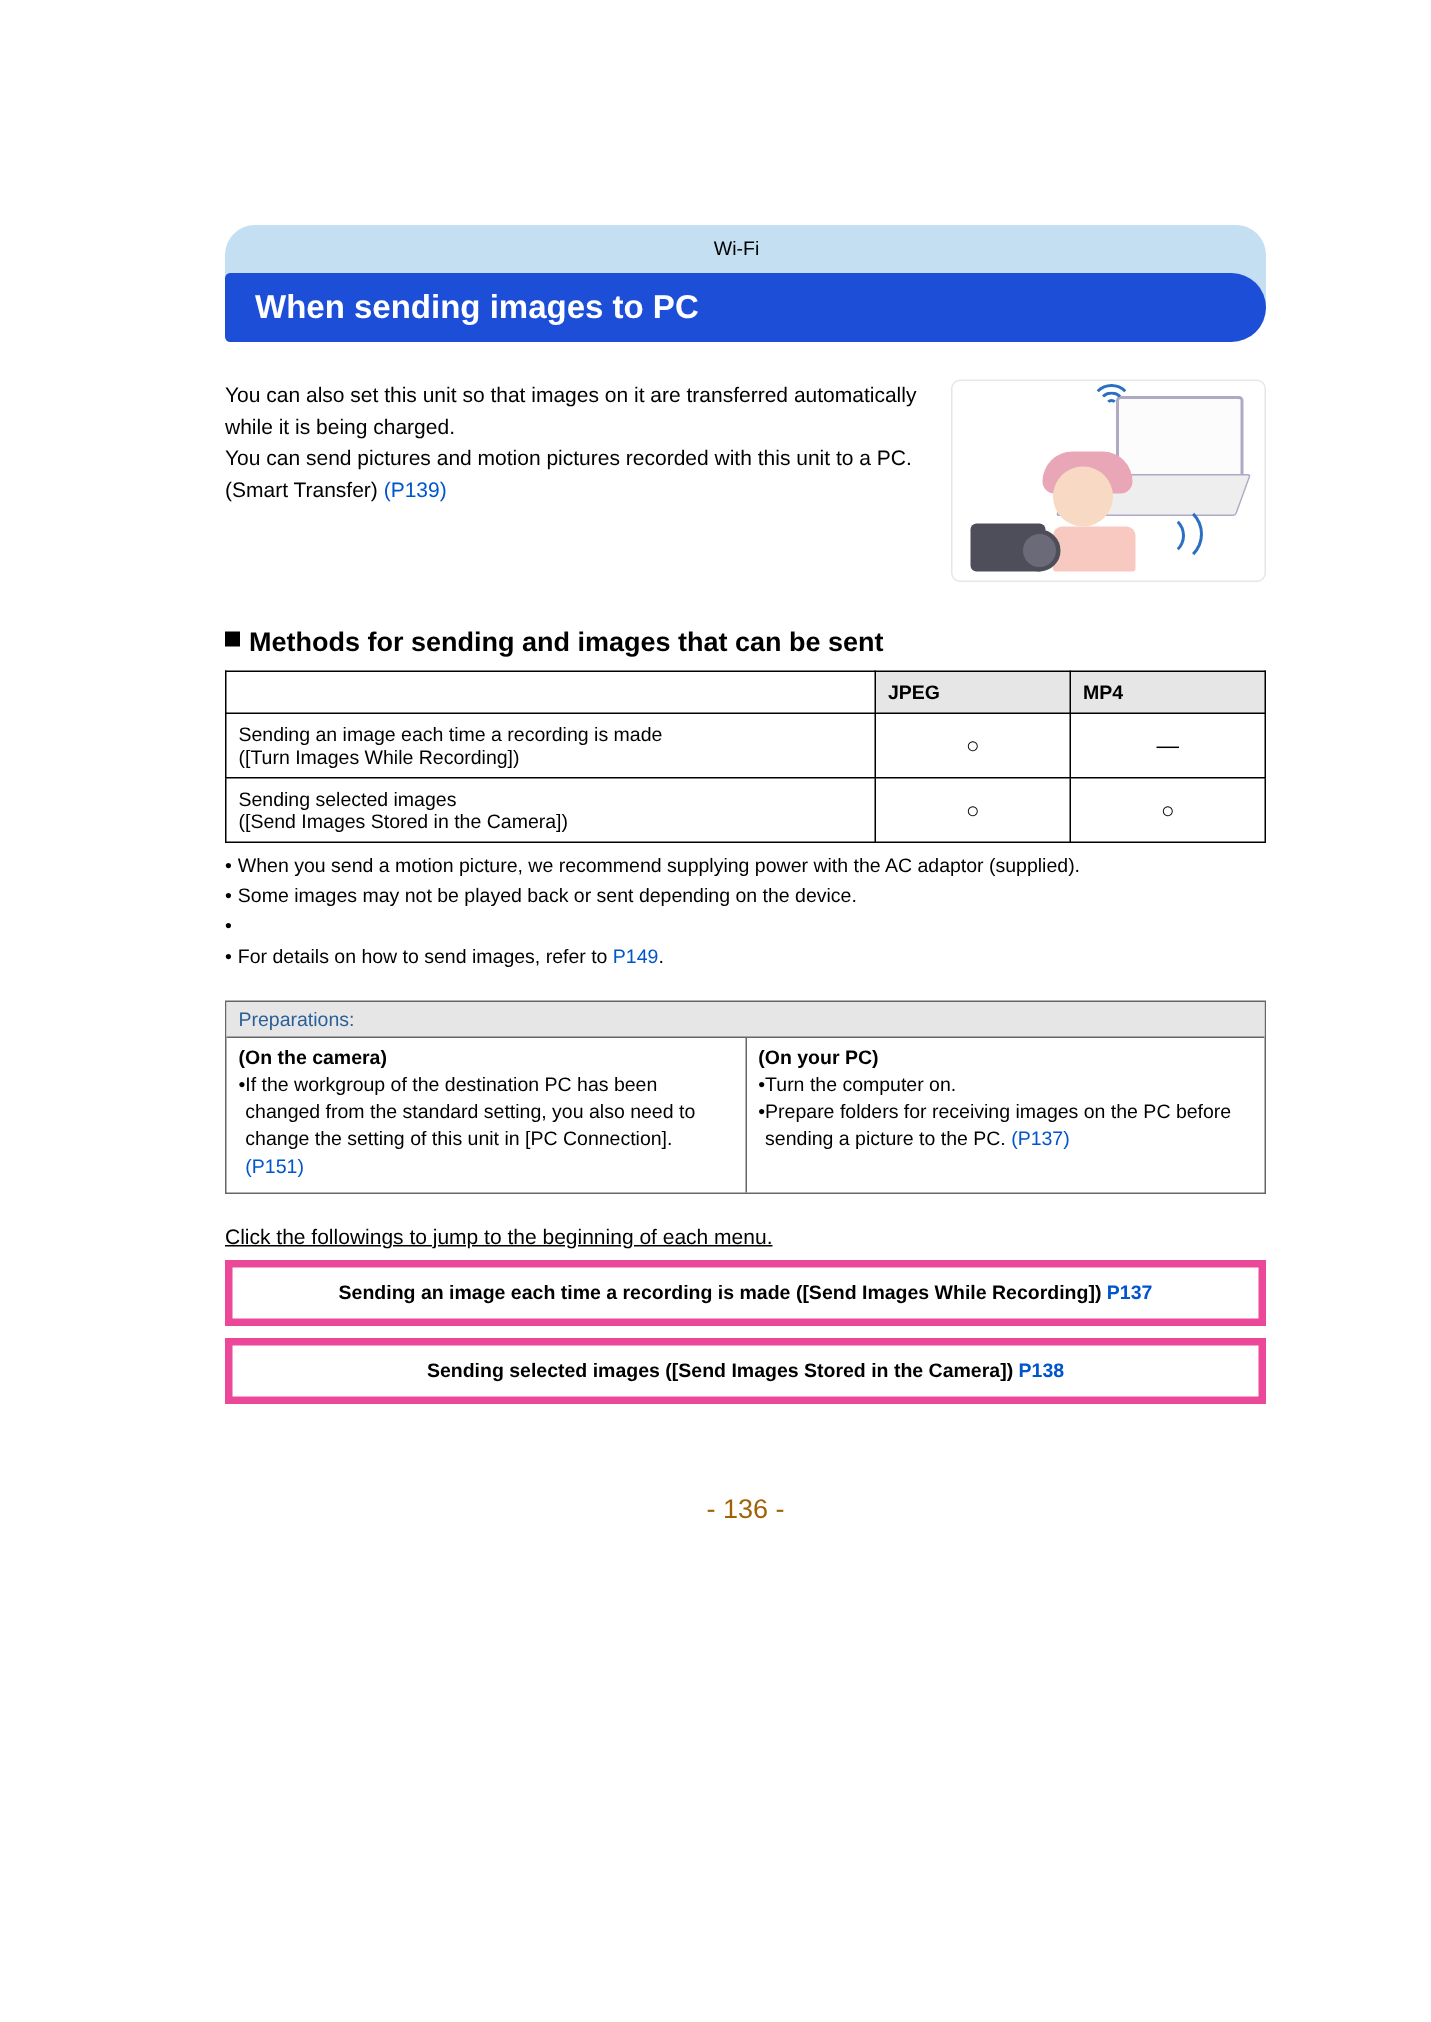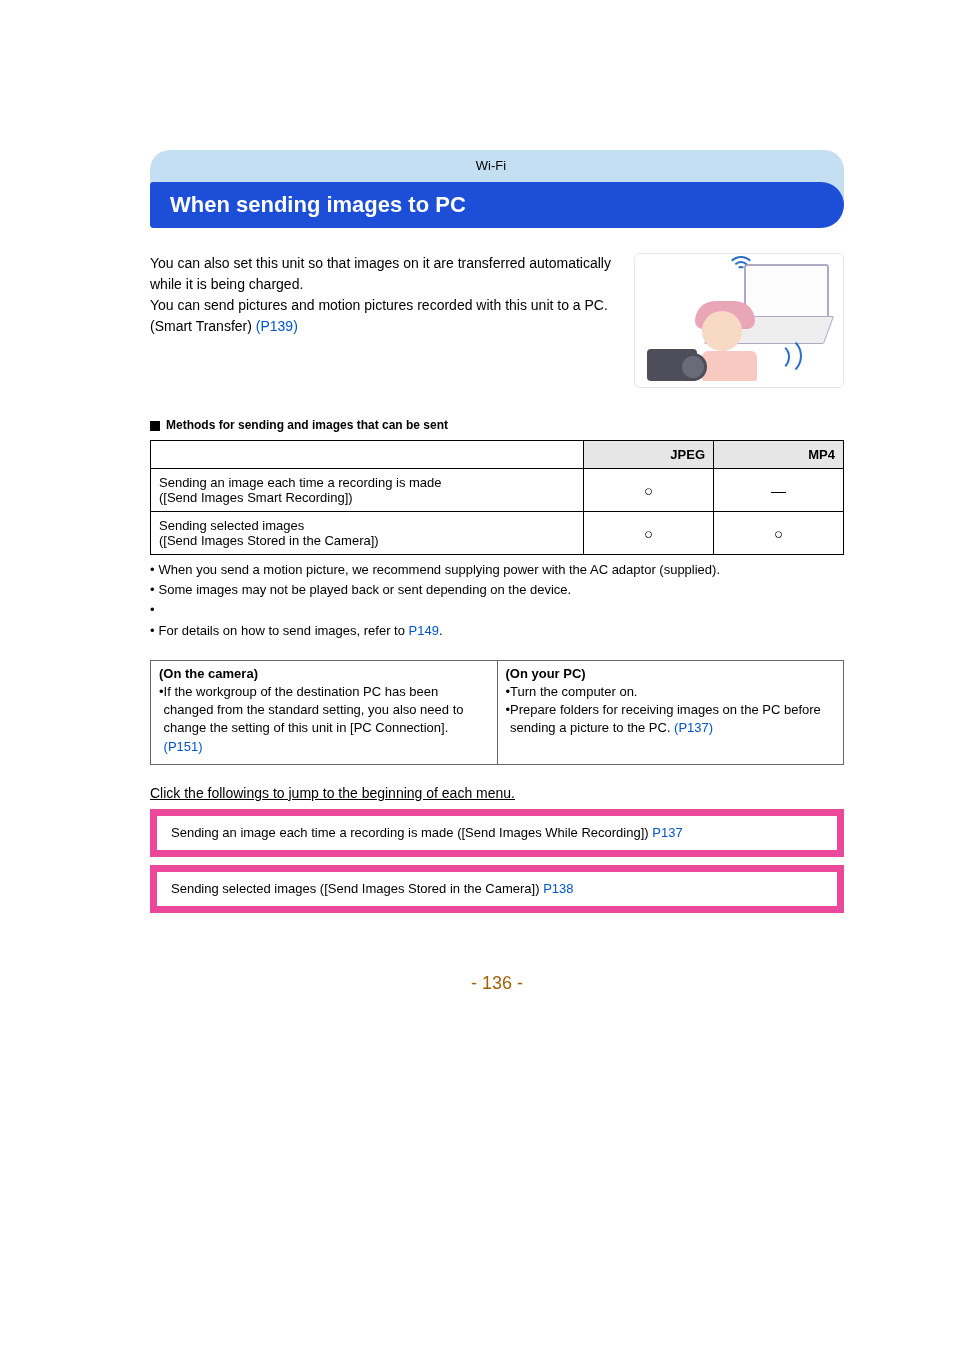--- a/index.html
+++ b/index.html
@@ -45,37 +45,37 @@
   .illustration {
     width: 210px;
     height: 135px;
     border: 1px solid #e6e6e6;
     border-radius: 6px;
     background: #fff;
     position: relative;
     flex-shrink: 0;
   }
   .link { color: #0055cc; }
-  .mh { display: flex; align-items: flex-start; gap: 6px; font-weight: bold; margin-top: 30px; margin-bottom: 8px; font-size: 12px; }
+  .mh { display: flex; align-items: flex-start; gap: 6px; font-weight: bold; margin-top: 30px; margin-bottom: 8px; font-size: 18px; }
   .mh-sq { width: 10px; height: 10px; background: #000; margin-top: 3px; flex-shrink:0; }
   table.t1 { width: 100%; border-collapse: collapse; font-size: 13px; }
   table.t1 th, table.t1 td { border: 1px solid #000; padding: 6px 8px; vertical-align: middle; }
-  table.t1 th { background: #e6e6e6; font-weight: bold; text-align: right; }
+  table.t1 th { background: #e6e6e6; font-weight: bold; text-align: left; }
   .row-head { text-align: left; font-weight: normal; }
   .center { text-align: center; font-size: 15px; }
   .bullets { margin-top: 6px; font-size: 13px; line-height: 1.4; }
   .bullets .bl { display: flex; margin-top: 2px; }
   .bullets .dot { margin-right: 4px; }
   .prep-box { border: 1px solid #666; margin-top: 20px; font-size: 13px; }
   .prep-title { background: #e6e6e6; color: #2a5f98; padding: 4px 8px; border-bottom: 1px solid #666; }
   .prep-body { display: flex; }
   .prep-col { flex: 1; padding: 4px 8px 8px 8px; line-height: 1.4; }
   .prep-col + .prep-col { border-left: 1px solid #666; }
   .jump-intro { margin-top: 20px; font-size: 14px; text-decoration: underline; }
-  .jump-box { border: 7px solid #ec4899; padding: 8px 14px; text-align: left; font-weight: normal; font-size: 13px; margin-top: 8px; line-height:1.4;}
+  .jump-box { border: 5px solid #ec4899; padding: 8px 14px; text-align: center; font-weight: bold; font-size: 13px; margin-top: 8px; line-height:1.4;}
   .page-num { text-align: center; color: #a16207; font-size: 18px; margin-top: 60px; }
   
   .laptop {
     position:absolute; right:14px; top:10px; width:120px; height:80px;
   }
   .laptop .screen{ position:absolute; top:0; right:0; width:85px; height:58px; border:2px solid #b0a9c4; border-radius:3px; background:#fcfcfc; }
   .laptop .kbd{ position:absolute; bottom:0; left:0; width:120px; height:28px; background:#eee; transform:skewX(-20deg); border:1px solid #b0a9c4; border-radius:2px;}
   .wifi { position:absolute; top:6px; left:92px; width:30px; height:22px; }
   .wifi span{ position:absolute; border:2px solid #2a6fc2; border-color:#2a6fc2 transparent transparent transparent; border-radius:50%; }
   .wifi .a{ width:28px; height:28px; top:-4px; left:0; }
@@ -140,21 +140,21 @@
     <table class="t1">
       <tbody>
           <tr>
         <th style="background:#fff; border-top:1px solid #000;"></th>
         <th style="width:130px;">JPEG</th>
         <th style="width:130px;">MP4</th>
       </tr>
       <tr>
         <td class="row-head">
           <div>Sending an image each time a recording is made</div>
-          <div>([Send Images Smart Recording])</div>
+          <div>([Turn Images While Recording])</div>
         </td>
         <td class="center">○</td>
         <td class="center">—</td>
       </tr>
       <tr>
         <td class="row-head">
           <div>Sending selected images</div>
           <div>([Send Images Stored in the Camera])</div>
         </td>
         <td class="center">○</td>
@@ -175,20 +175,21 @@
       <div class="bl">
           <span class="dot">•</span>
         </div>
       <div class="bl">
           <span class="dot">•</span>
           <span><span>For details on how to send images, refer to </span><span class="link">P149</span><span>.</span></span>
         </div>
     </div>
 
     <div class="prep-box">
+      <div class="prep-title">Preparations:</div>
       <div class="prep-body">
         <div class="prep-col">
           <div style="font-weight:bold;">(On the camera)</div>
           <div class="bl" style="display:flex;">
               <span class="dot">•</span>
               <span><span>If the workgroup of the destination PC has been changed from the standard setting, you also need to change the setting of this unit in [PC Connection]. </span><span class="link">(P151)</span></span>
             </div>
         </div>
         <div class="prep-col">
           <div style="font-weight:bold;">(On your PC)</div>

